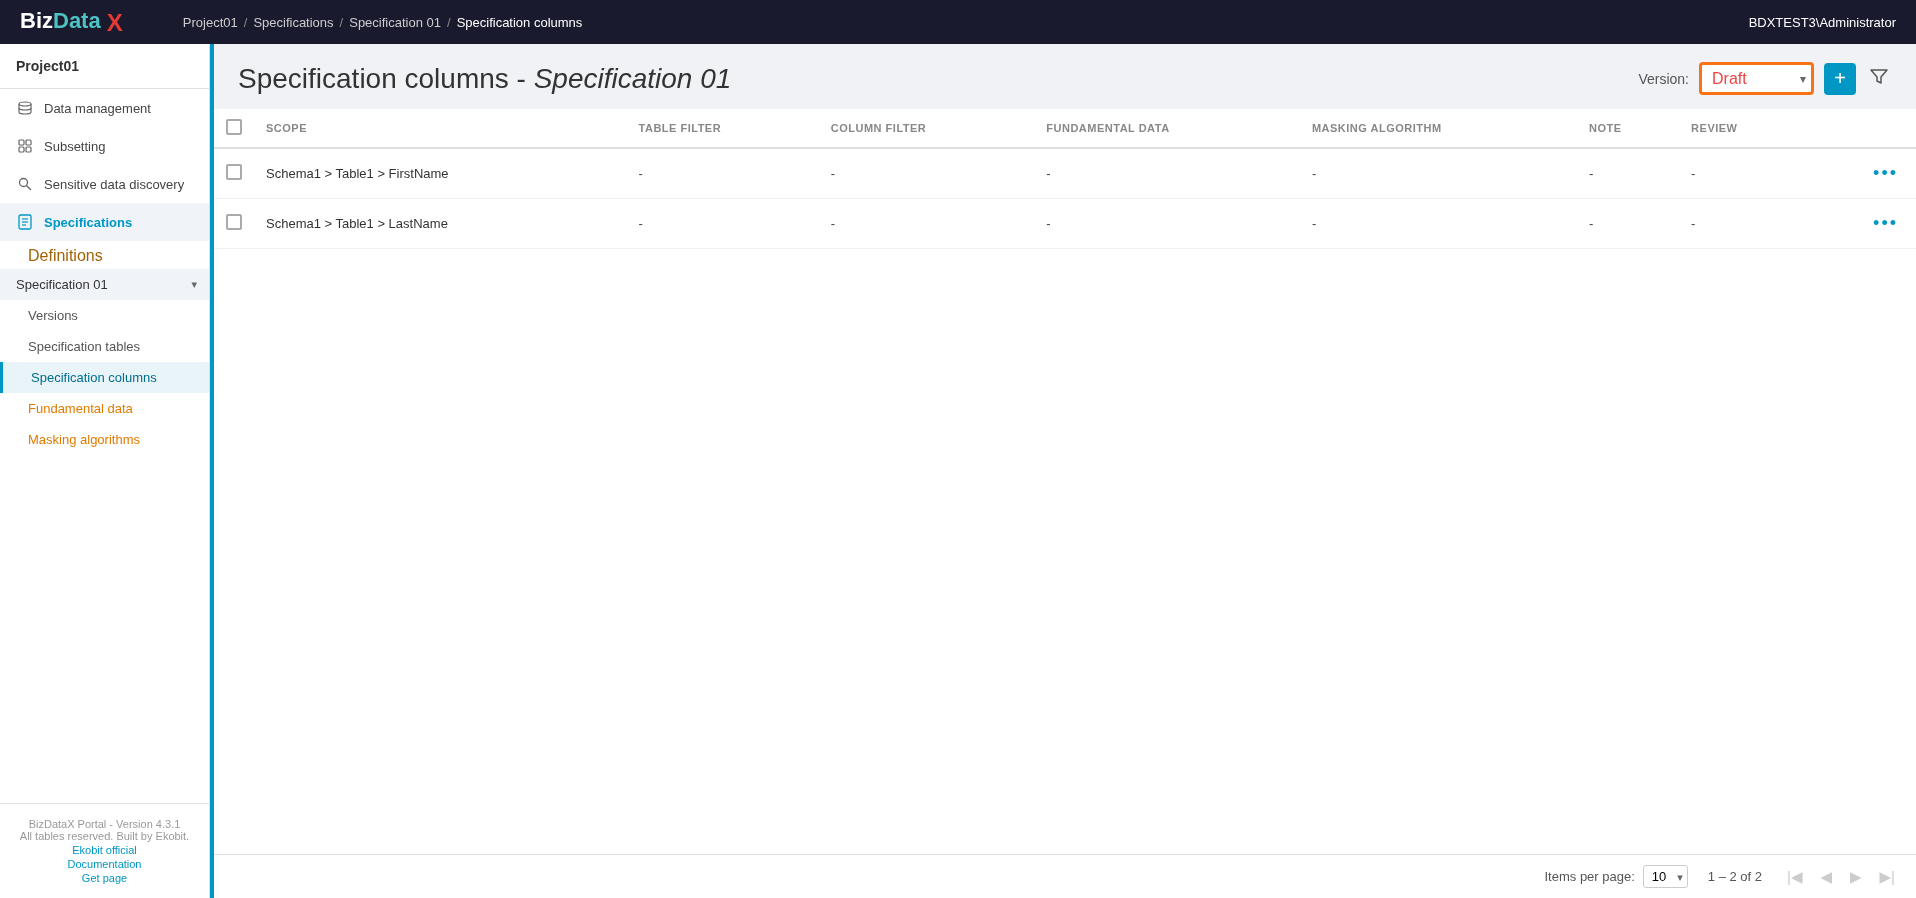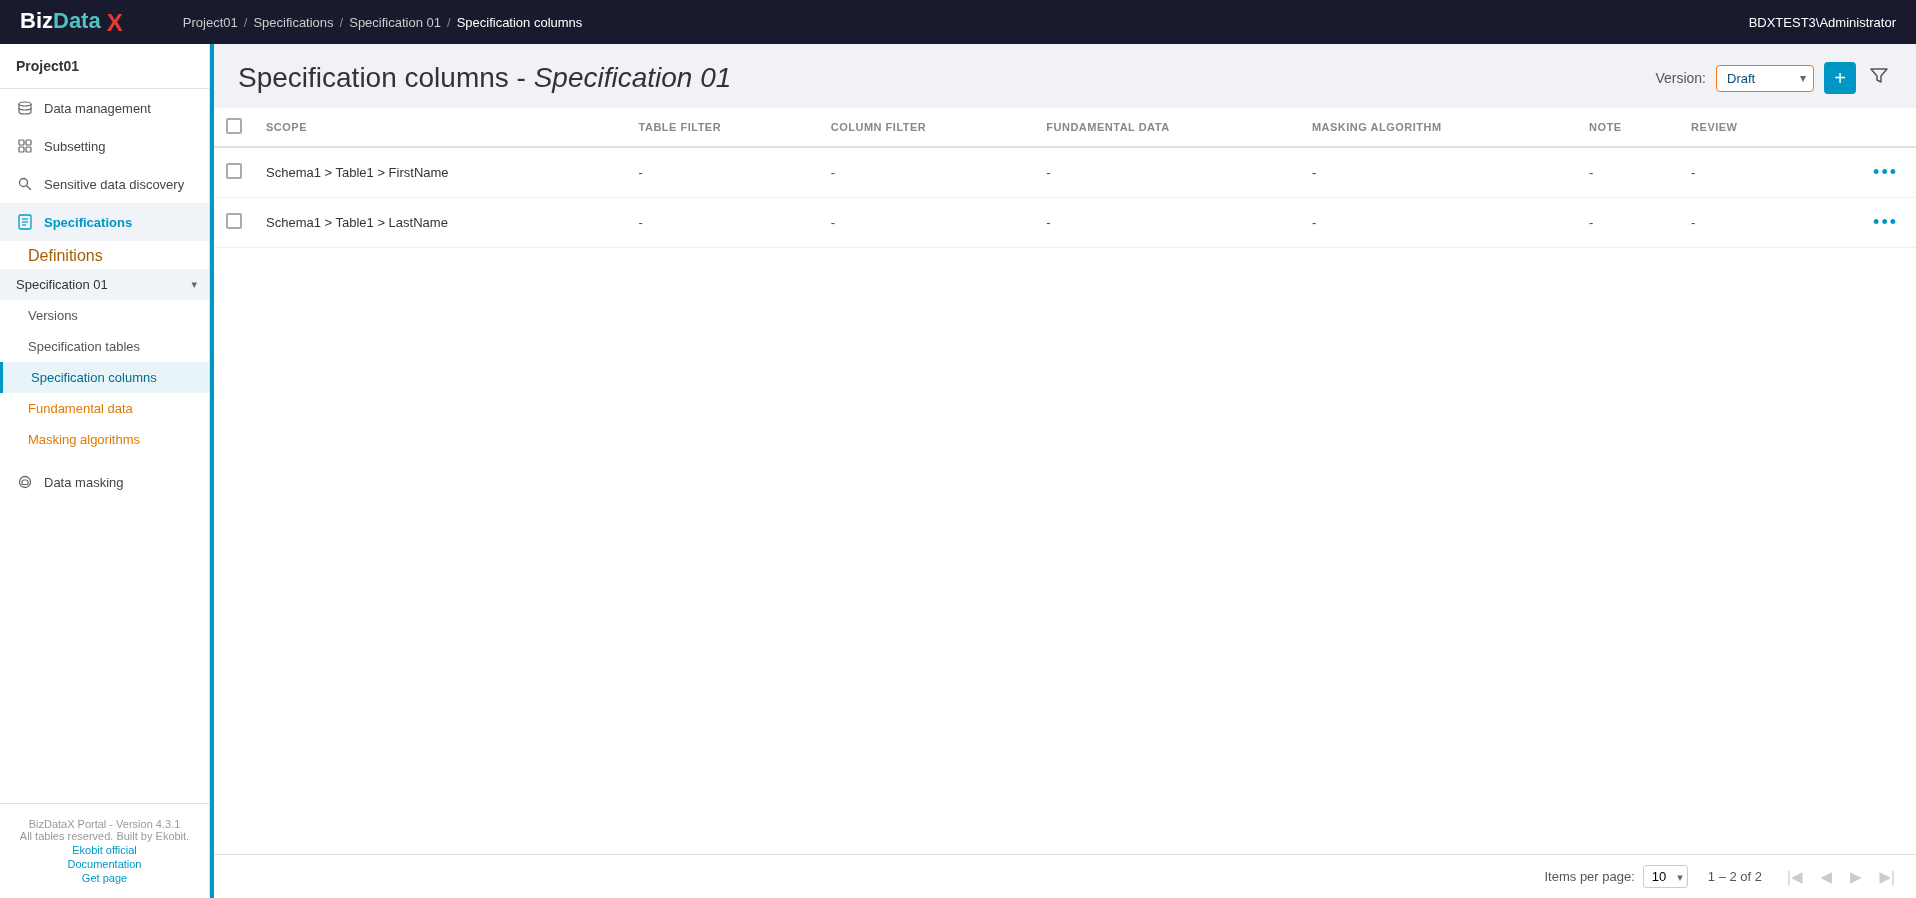--- a/index.html
+++ b/index.html
@@ -120,29 +120,29 @@
       color: #333;
     }
     .main-title em { font-style: italic; }
     .main-header-right {
       display: flex;
       align-items: center;
       gap: 10px;
     }
     .version-label { font-size: 14px; color: #555; }
     .version-select {
-      border: 1px solid #f97316;
+      border: 3px solid #f97316;
       border-radius: 4px;
       padding: 5px 28px 5px 10px;
-      font-size: 13px;
+      font-size: 16px;
       background: #fff;
       appearance: none;
       -webkit-appearance: none;
       cursor: pointer;
-      color: #0c4a6e;
+      color: #ef4444;
       min-width: 90px;
       position: relative;
     }
     .select-wrapper {
       position: relative;
       display: inline-block;
     }
     .select-wrapper::after {
       content: '▾';
       position: absolute;
@@ -384,29 +384,20 @@
     <div class="sidebar-sub-item active">
       <span>Specification columns</span>
     </div>
     <div class="sidebar-sub-item orange">
       <span>Fundamental data</span>
     </div>
     <div class="sidebar-sub-item orange">
       <span>Masking algorithms</span>
     </div>
 
-    <div class="sidebar-item" style="margin-top:8px;">
-      <span class="icon">
-        <svg width="16" height="16" viewBox="0 0 16 16" fill="none">
-          <circle cx="8" cy="8" r="5.5" stroke="#666" stroke-width="1.3"></circle>
-          <path d="M5 8c0-1.1.9-2 2-2h2c1.1 0 2 .9 2 2v1.5c0 .55-.45 1-1 1H6c-.55 0-1-.45-1-1V8z" stroke="#666" stroke-width="1.2"></path>
-        </svg>
-      </span>
-      <span>Data masking</span>
-    </div>
 
     <div class="sidebar-footer">
       <div>BizDataX Portal - Version 4.3.1</div>
       <div>All tables reserved. Built by Ekobit.</div>
       <a href="#">Ekobit official</a>
       <a href="#">Documentation</a>
       <a href="#">Get page</a>
     </div>
   </aside>
 

